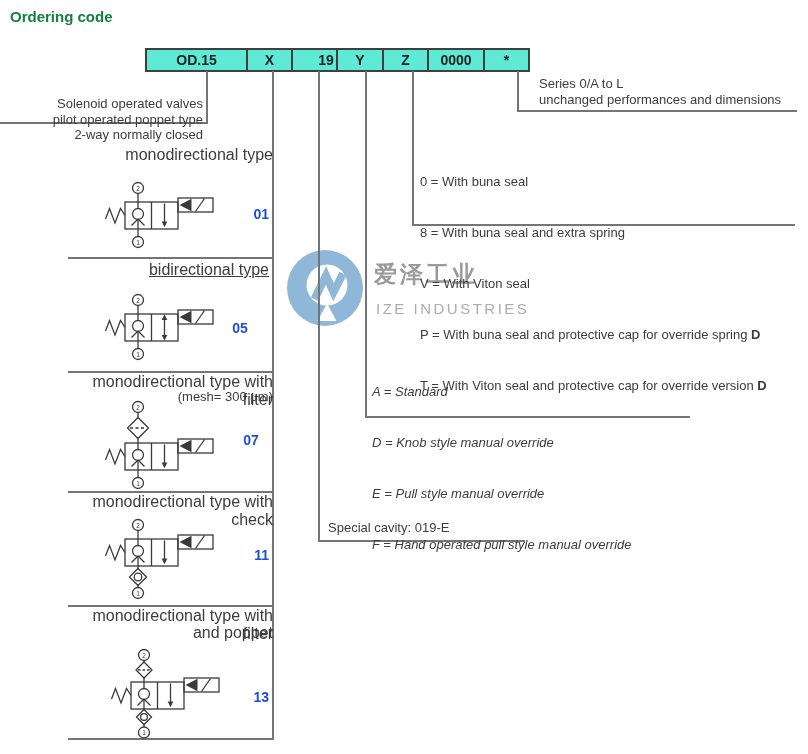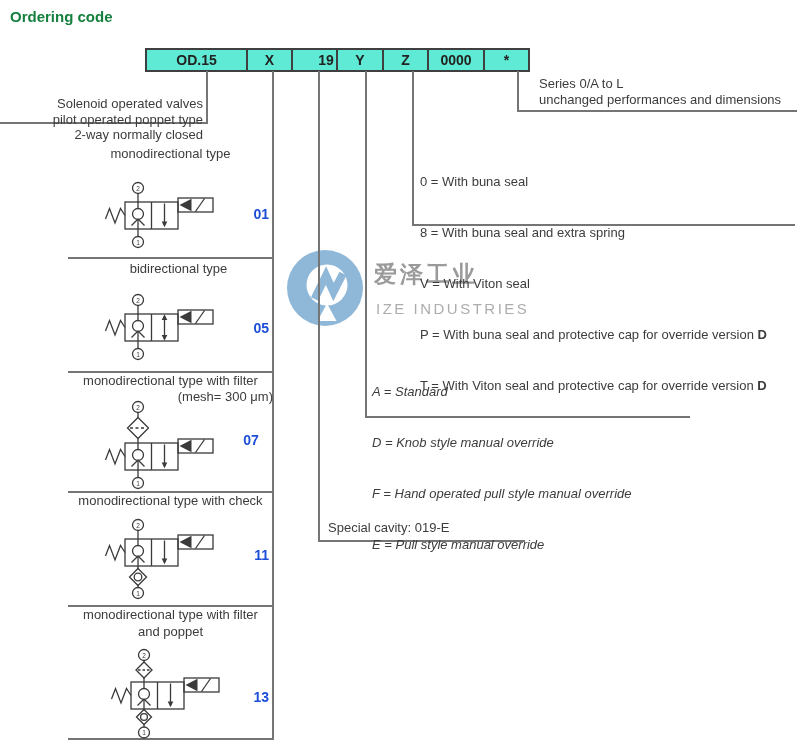--- a/index.html
+++ b/index.html
@@ -13,21 +13,21 @@
   .code-cell{
     box-sizing:border-box;height:24px;border:2px solid #3f3f3f;margin-left:-2px;
     display:flex;align-items:center;justify-content:center;
     font-size:14px;font-weight:bold;color:#222;background:#5eead4;
   }
   .code-cell:first-child{margin-left:0;}
   .ln{background:#757575;}
   .txt{font-size:13px;line-height:17px;white-space:pre;}
   .product{width:203px;text-align:right;line-height:15.6px;font-size:13px;}
   .series{line-height:16px;font-size:13px;}
-  .sec-label{width:205px;text-align:center;font-size:13px;}
+  .sec-label{width:205px;text-align:right;font-size:16px;}
   .sec-label2r{width:205px;text-align:right;font-size:13px;}
   .sec-code{width:36px;text-align:right;font-size:14px;font-weight:bold;color:#1d4ed8;}
   .wm-cn{font-size:23px;font-weight:bold;color:#9a9a9a;letter-spacing:3px;}
   .wm-en{font-size:15px;color:#adadad;letter-spacing:2.5px;}
   .b{font-weight:bold;}
 </style>
 </head>
 <body>
 
 <div class="page">
@@ -78,43 +78,43 @@
 
   <div class="abs series" style="left:525px;top:76px;margin-left:14px;">
     <div>Series 0/A to L</div>
     <div>unchanged performances and dimensions</div>
   </div>
 
   <div class="abs txt" style="left:420px;top:139px;">
     <div><span>0 = With buna seal</span><span class="b"></span></div>
     <div><span>8 = With buna seal and extra spring</span><span class="b"></span></div>
     <div><span>V = With Viton seal</span><span class="b"></span></div>
-    <div><span>P = With buna seal and protective cap for override version </span><span class="b">D</span></div>
+    <div><span>P = With buna seal and protective cap for override spring </span><span class="b">D</span></div>
     <div><span>T = With Viton seal and protective cap for override version </span><span class="b">D</span></div>
   </div>
 
   <div class="abs txt" style="left:372px;top:349px;font-style:italic;">
     <div>A = Standard</div>
     <div>D = Knob style manual override</div>
+    <div>E = Pull style manual override</div>
     <div>F = Hand operated pull style manual override</div>
-    <div>E = Pull style manual override</div>
   </div>
 
   <div class="abs txt" style="left:328px;top:519px;">Special cavity: 019-E</div>
 
   <div class="abs sec-label" style="left:68px;top:146px;">monodirectional type</div>
-  <div class="abs sec-label" style="left:76px;top:261px;">bidirectional type</div>
+  <div class="abs sec-label" style="left:64px;top:261px;text-decoration:underline;">bidirectional type</div>
   <div class="abs sec-label" style="left:68px;top:373px;">monodirectional type with filter</div>
   <div class="abs sec-label2r" style="left:68px;top:389px;">(mesh= 300 μm)</div>
   <div class="abs sec-label" style="left:68px;top:493px;">monodirectional type with check</div>
   <div class="abs sec-label" style="left:68px;top:607px;">monodirectional type with filter</div>
   <div class="abs sec-label" style="left:68px;top:624px;">and poppet</div>
 
   <div class="abs sec-code" style="left:233px;top:206px;">01</div>
-  <div class="abs sec-code" style="left:233px;top:320px;">05</div>
+  <div class="abs sec-code" style="left:222px;top:320px;text-align:center;">05</div>
   <div class="abs sec-code" style="left:233px;top:432px;text-align:center;">07</div>
   <div class="abs sec-code" style="left:233px;top:547px;">11</div>
   <div class="abs sec-code" style="left:233px;top:689px;">13</div>
 
   <svg class="abs" style="left:103px;top:180px;" width="120" height="70" viewBox="0 0 120 70">
     <g stroke="#3a3a3a" stroke-width="1.3" fill="none">
       <line x1="35" y1="13.5" x2="35" y2="56.5"></line>
       <rect x="22" y="22" width="53" height="27"></rect>
       <line x1="48.5" y1="22" x2="48.5" y2="49"></line>
       <circle cx="35" cy="34" r="5.5" fill="#fff"></circle>

